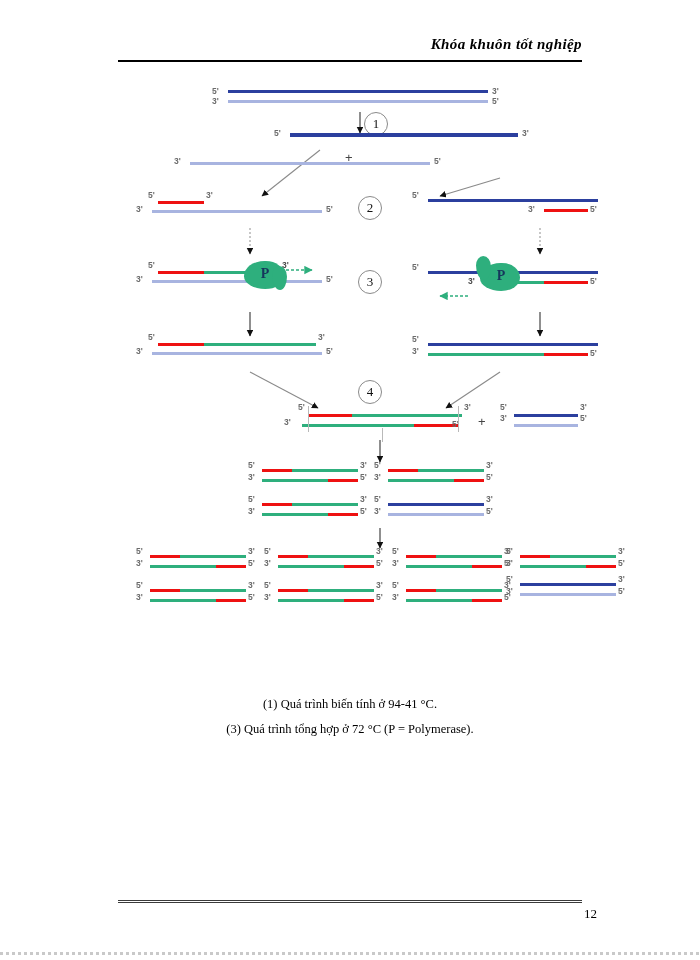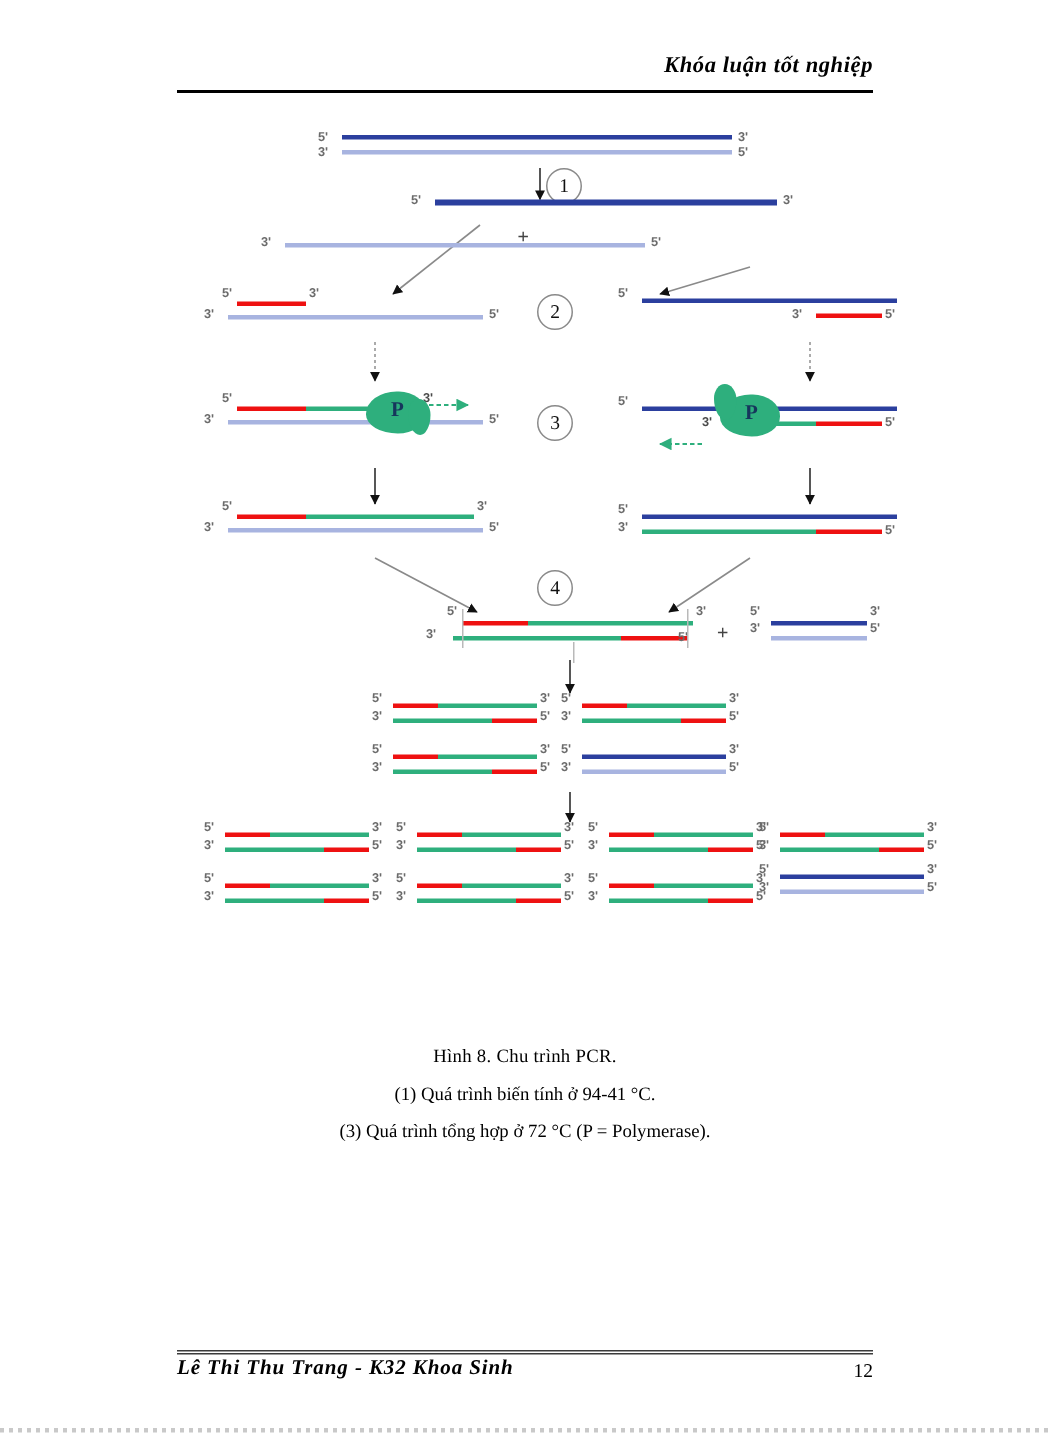--- a/index.html
+++ b/index.html
@@ -27,21 +27,21 @@
   .footer-rule{
     position:absolute;left:118px;top:900px;width:464px;height:0;
     border-top:3px double #3b3b3b;
   }
   .footer-name{
     position:absolute;left:118px;top:905px;
     font-style:italic;font-weight:bold;font-size:14px;
     letter-spacing:.6px;color:#000;white-space:nowrap;
   }
   .footer-page{
-    position:absolute;right:118px;top:906px;
+    position:absolute;right:103px;top:906px;
     font-size:13px;color:#000;
   }
   .bottom-edge{
     position:absolute;left:0;top:952px;width:700px;height:3px;
     background:repeating-linear-gradient(90deg,#c9c9c9 0 3px,#ffffff 3px 6px);
   }
 
   
   .caption{position:absolute;left:60px;top:698px;width:580px;text-align:center;}
   .cap-line{font-size:12.5px;color:#000;line-height:1.05;margin-bottom:12px;}
@@ -93,21 +93,21 @@
     font-family:"Liberation Serif",serif;font-size:14px;font-weight:bold;color:#16365c;
   }
 
   svg.lines{position:absolute;left:0;top:0;width:700px;height:700px;overflow:visible;}
 </style>
 </head>
 <body>
 
 <div class="page">
 
-  <div class="header-title">Khóa luận tốt nghiệp</div>
+  <div class="header-title">Khóa khuôn tốt nghiệp</div>
   <div class="header-rule"></div>
 
   <div class="diagram">
 
     <svg class="lines" viewBox="0 0 700 700">
       <defs>
         <marker id="ah" markerWidth="7" markerHeight="7" refX="5.5" refY="3" orient="auto">
           <path d="M0,0 L6,3 L0,6 z" fill="#111"></path>
         </marker>
         <marker id="ahg" markerWidth="7" markerHeight="7" refX="5.5" refY="3" orient="auto">
@@ -382,23 +382,21 @@
       <div class="strand s-blue" style="left:0;top:3px;width:96px;"></div>
       <div class="lbl" style="left:98px;top:-6px;">3'</div>
       <div class="lbl" style="left:-14px;top:6px;">3'</div>
       <div class="strand s-light" style="left:0;top:13px;width:96px;"></div>
       <div class="lbl" style="left:98px;top:6px;">5'</div>
     </div>
 
   </div>
 
   <div class="caption">
-    <div class="cap-line cap-title">Hình 8.  Chu trình PCR.</div>
     <div class="cap-line">(1) Quá trình biến tính ở 94-41 °C.</div>
     <div class="cap-line">(3) Quá trình tổng hợp ở 72 °C (P = Polymerase).</div>
   </div>
 
   <div class="footer-rule"></div>
-  <div class="footer-name">Lê Thi Thu Trang - K32 Khoa Sinh</div>
   <div class="footer-page">12</div>
   <div class="bottom-edge"></div>
 
 </div>
 
 </body></html>

